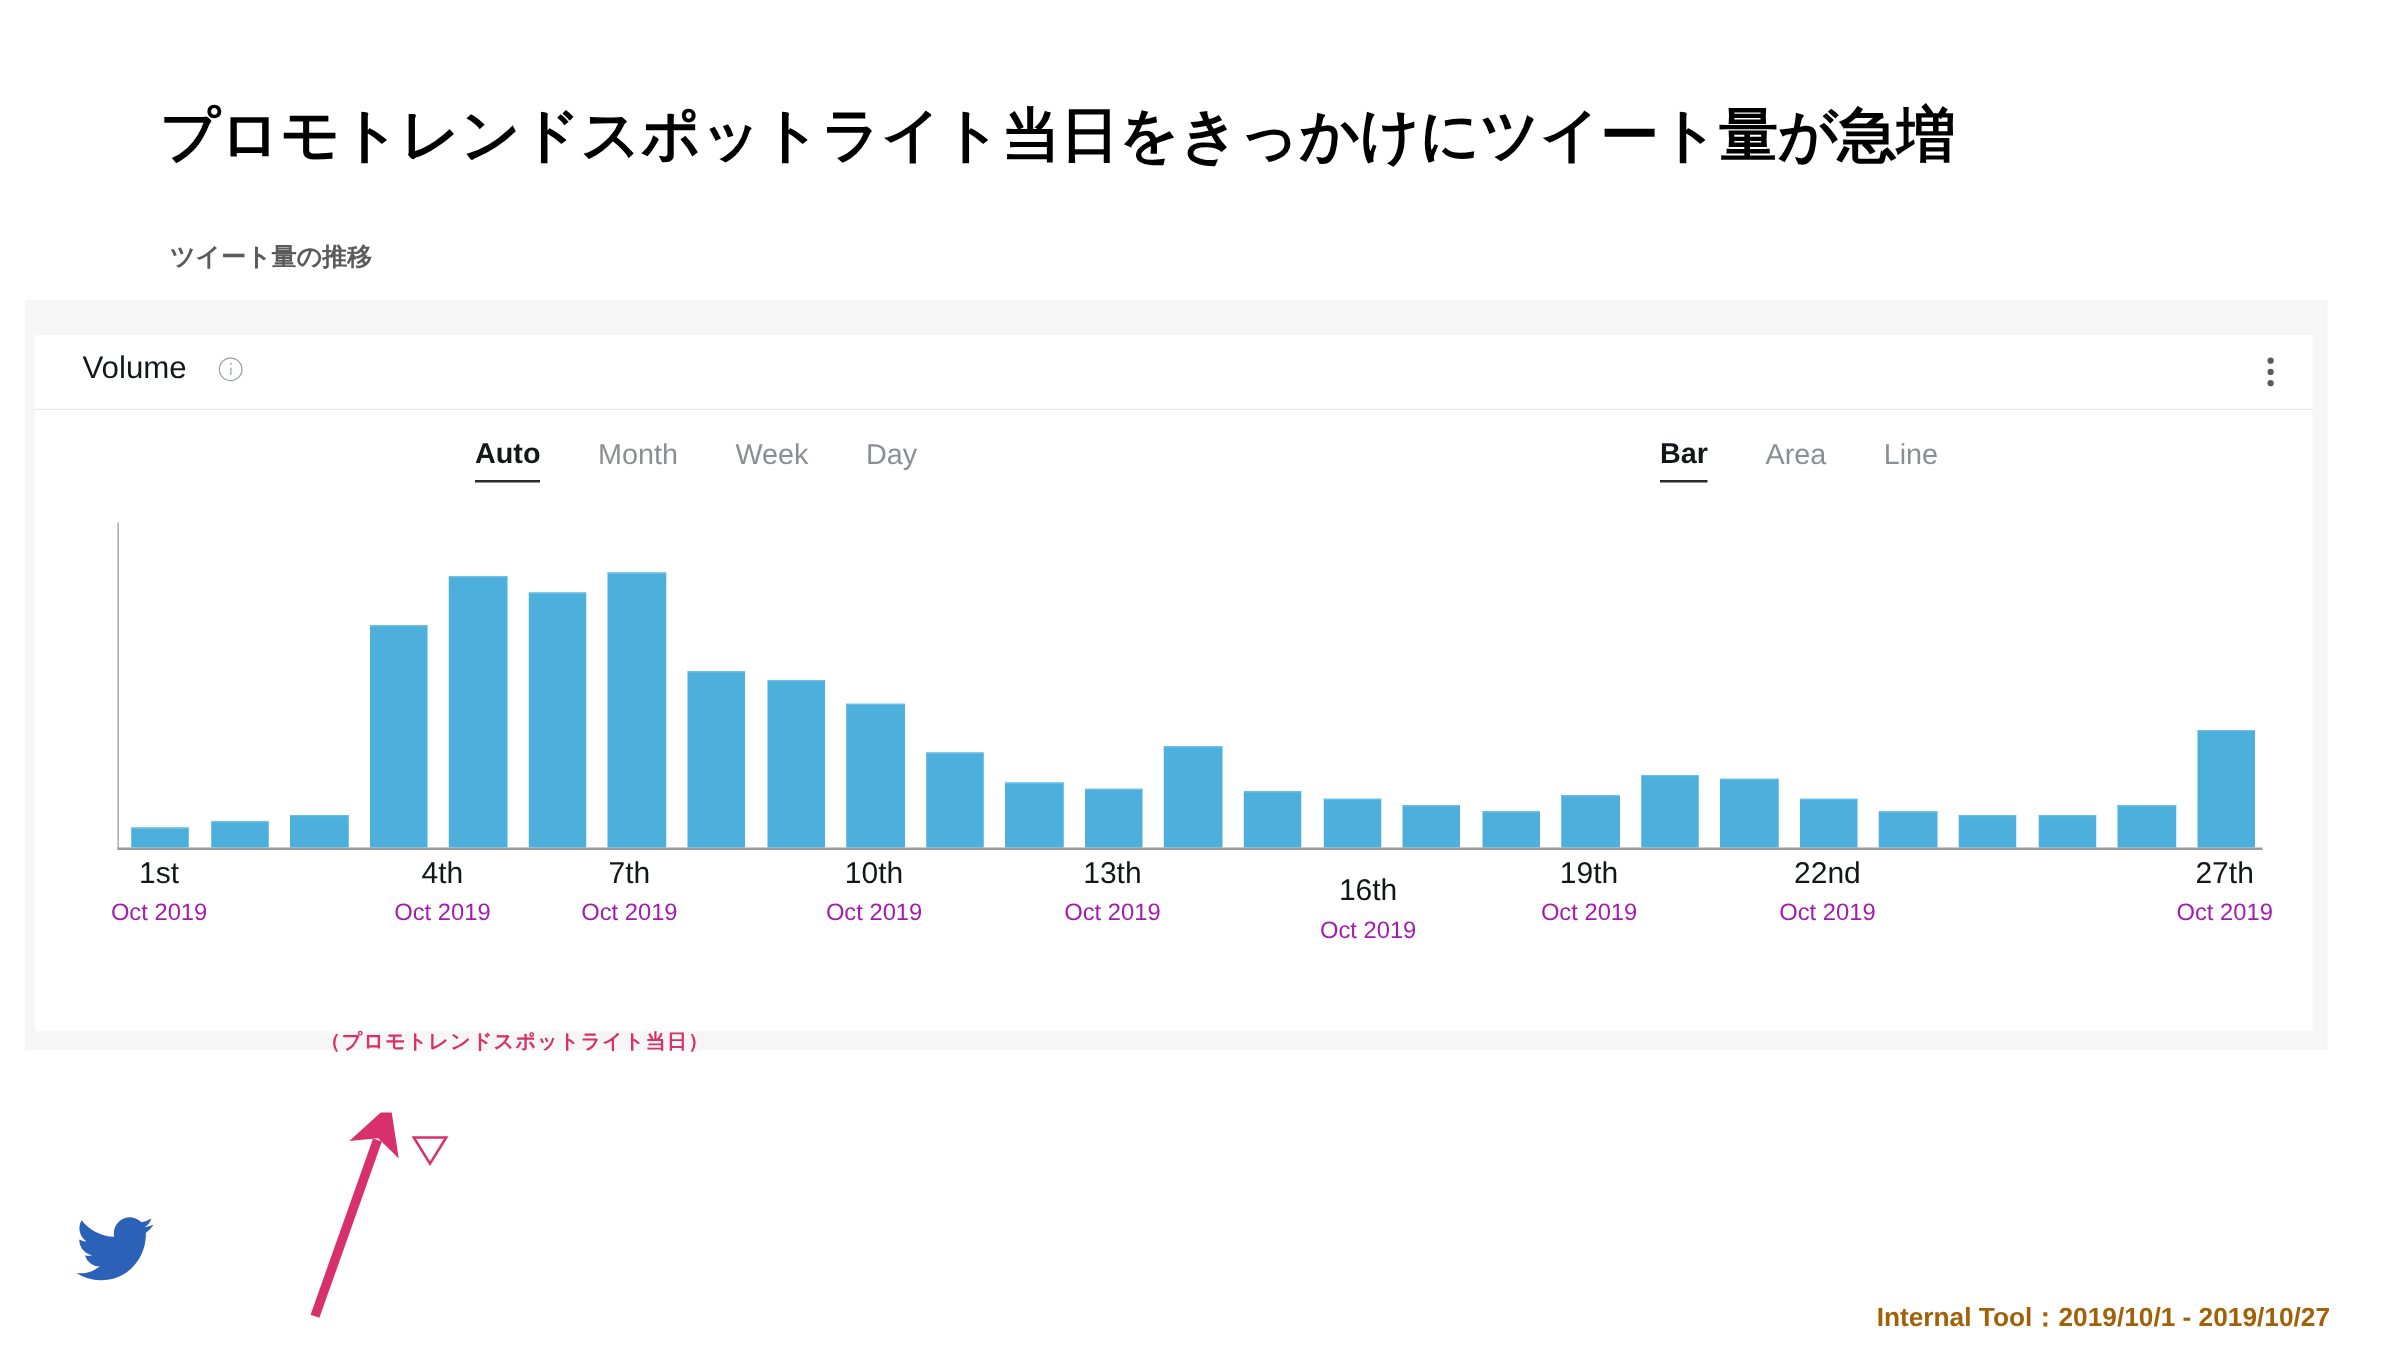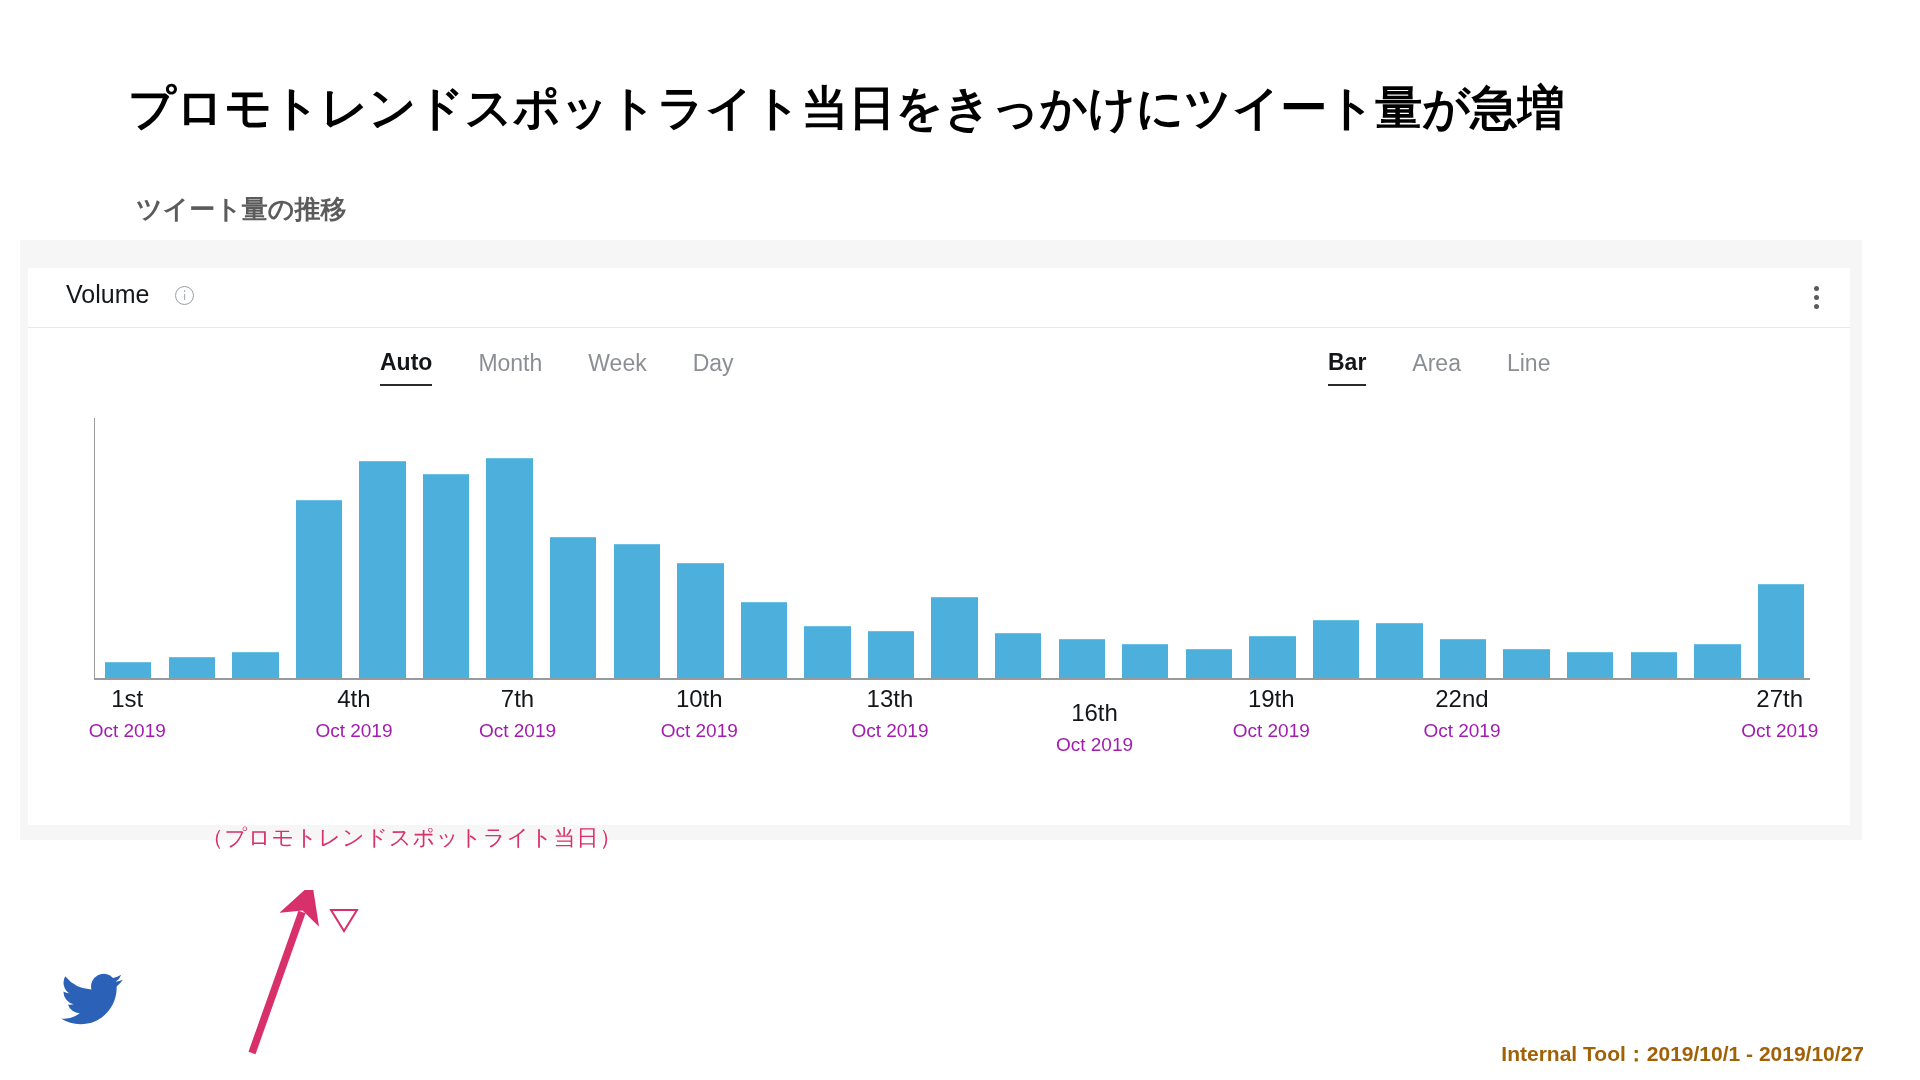--- a/index.html
+++ b/index.html
@@ -31,21 +31,21 @@
     color: #000000;
     letter-spacing: 0px;
     white-space: nowrap;
     line-height: 1.2;
   }
 
   #deck-subtitle {
     position: absolute;
     left: 136px;
     top: 192px;
-    font-size: 26px;
+    font-size: 20px;
     font-weight: bold;
     color: #5b5b5b;
     white-space: nowrap;
   }
 
   
   #chart-frame {
     position: absolute;
     left: 20px;
     top: 240px;
@@ -247,22 +247,22 @@
     color: #d8306a;
     pointer-events: none;
   }
   #annotation .line1 {
     font-size: 22px;
     font-weight: bold;
     line-height: 1.45;
     letter-spacing: 0.5px;
   }
   #annotation .line2 {
-    font-size: 22px;
-    font-weight: normal;
+    font-size: 16px;
+    font-weight: bold;
     line-height: 1.45;
     letter-spacing: 1px;
   }
 
   #arrow-svg {
     position: absolute;
     left: 210px;
     top: 500px;
     width: 130px;
     height: 170px;
@@ -423,21 +423,21 @@
 
         <div id="xaxis">
             <div class="xtick" style="left: 31.7778px;">
               <div class="day">1st</div>
               <div class="mon">Oct 2019</div>
             </div>
             <div class="xtick" style="left: 222.444px; margin-left: 36px;">
               <div class="day">4th</div>
               <div class="mon">Oct 2019</div>
             </div>
-            <div class="xtick" style="left: 422px;">
+            <div class="xtick" style="left: 408px;">
               <div class="day">7th</div>
               <div class="mon">Oct 2019</div>
             </div>
             <div class="xtick" style="left: 603.778px;">
               <div class="day">10th</div>
               <div class="mon">Oct 2019</div>
             </div>
             <div class="xtick" style="left: 794.444px;">
               <div class="day">13th</div>
               <div class="mon">Oct 2019</div>

